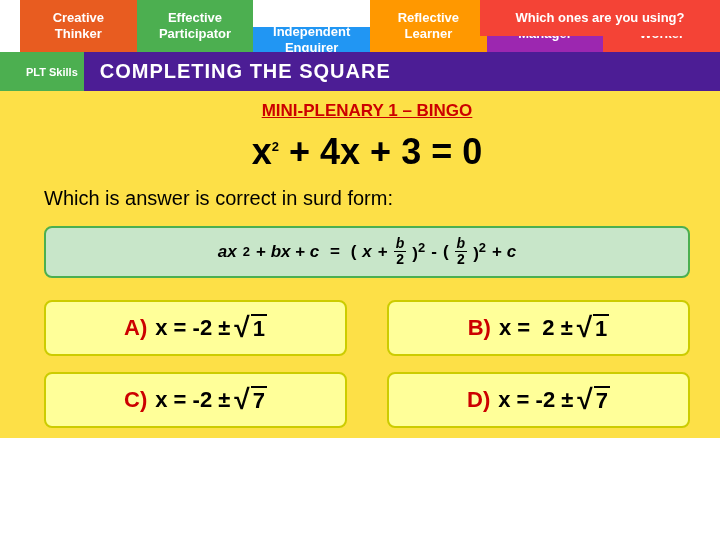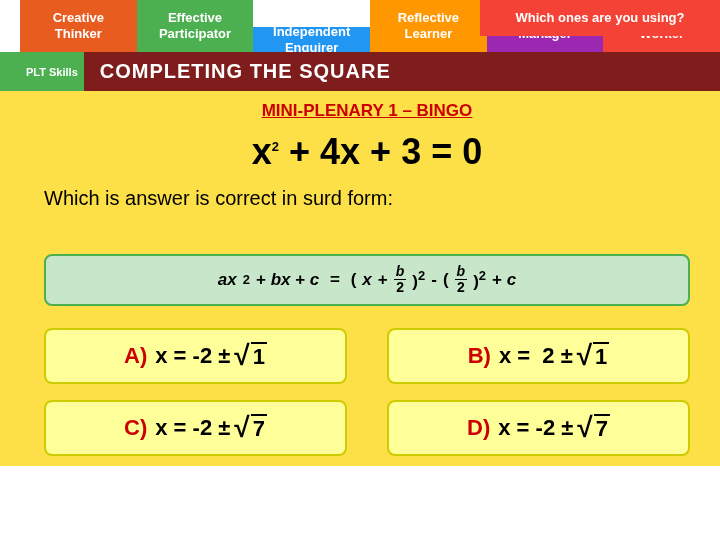--- a/index.html
+++ b/index.html
@@ -65,21 +65,21 @@
       font-size: 11px;
       font-weight: bold;
       padding: 4px 6px;
       display: flex;
       align-items: center;
       white-space: nowrap;
       margin-left: 20px;
     }
 
     .title-bar {
-      background: #7f1d1d;
+      background: #4c1d95;
       color: white;
       font-size: 20px;
       font-weight: bold;
       padding: 8px 16px;
       flex: 1;
       display: flex;
       align-items: center;
       letter-spacing: 1px;
     }
 
@@ -118,21 +118,20 @@
       border: 2.5px solid #4caf50;
       border-radius: 8px;
       padding: 8px 16px;
       margin-bottom: 22px;
       text-align: center;
       font-size: 18px;
       font-weight: bold;
       color: #000;
       display: inline-block;
       width: 100%;
-      margin-top: 28px;
     }
 
     .formula-inner {
       display: flex;
       align-items: center;
       justify-content: center;
       gap: 6px;
       font-size: 17px;
     }
 

